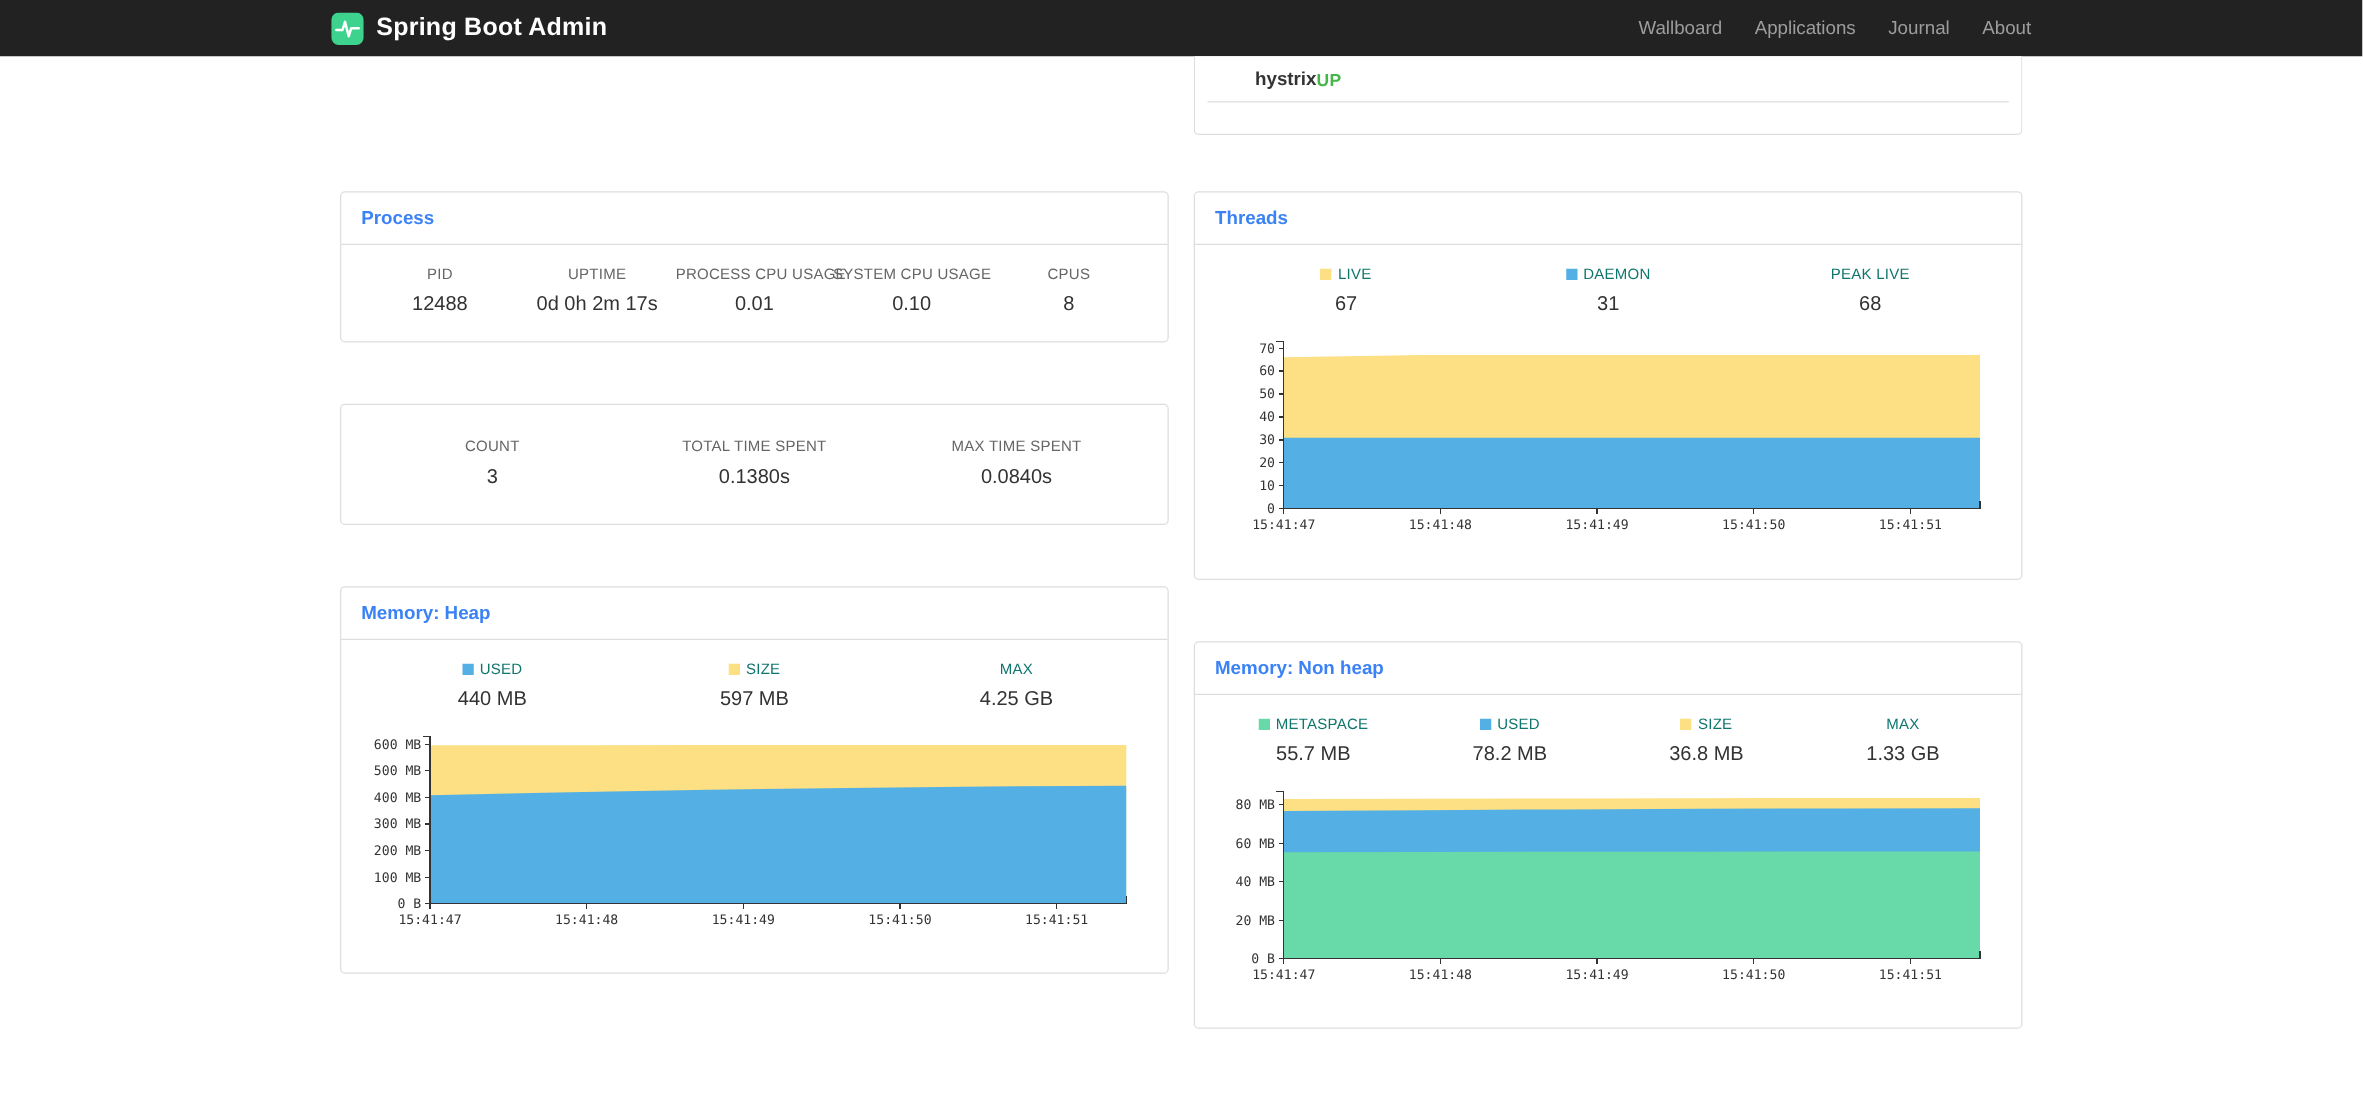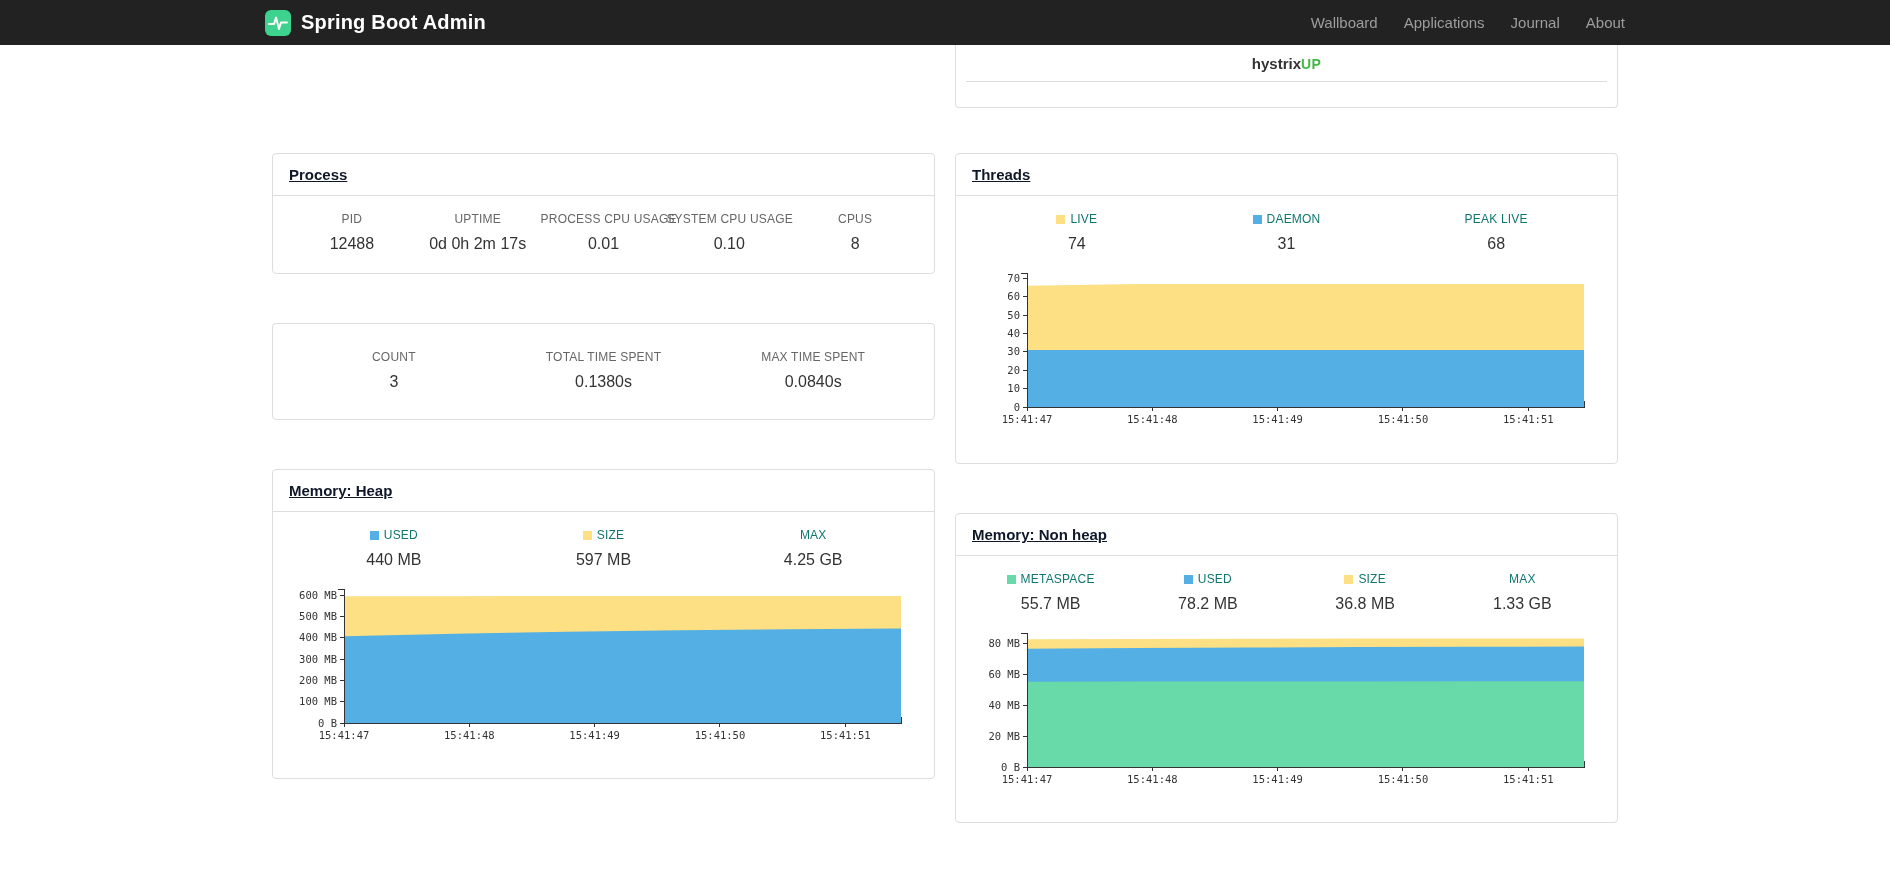--- a/index.html
+++ b/index.html
@@ -14,28 +14,28 @@
   .brand-title{color:#fff;font-size:20px;font-weight:bold;letter-spacing:.2px;}
   .brand-icon{display:flex;align-items:center;}
   .nav-links{display:flex;gap:26px;}
   .nav-links a{color:var(--nav-link,#9d9d9d);font-size:15px;text-decoration:none;cursor:pointer;}
   
   .container{width:1346px;margin:0 auto;display:flex;gap:20px;padding-bottom:70px;}
   .col{width:663px;flex:0 0 663px;}
   .spacer-top{height:108px;}
   
   .card{background:#fff;border:1px solid var(--card-border,#ddd);border-radius:4px;box-sizing:border-box;}
-  .card-title{margin:0;padding:12px 16px;font-size:15px;font-weight:bold;color:#0f172a;border-bottom:1px solid var(--card-border,#ddd);text-decoration:underline;}
+  .card-title{margin:0;padding:12px 16px;font-size:15px;font-weight:bold;color:#3b82f6;border-bottom:1px solid var(--card-border,#ddd);}
   .card-body{padding:16px 16px 20px;}
   .mb49{margin-bottom:49px;}
   .mb45{margin-bottom:45px;}
   .chart-card{min-height:310px;}
   
   .card.partial{height:63px;overflow:hidden;border-top:none;border-radius:0 0 4px 4px;}
-  .health-row{display:flex;justify-content:center;align-items:center;margin:0 10px;padding:10px 38px 9px;border-bottom:1px solid var(--card-border,#ddd);}
+  .health-row{display:flex;justify-content:flex-start;align-items:center;margin:0 10px;padding:10px 38px 9px;border-bottom:1px solid var(--card-border,#ddd);}
   .health-name{font-size:15px;font-weight:bold;color:#333;}
   .health-status{font-size:14px;font-weight:bold;color:var(--status-up,#44b749);letter-spacing:.3px;}
   
   .stats{display:flex;text-align:center;}
   .stat{flex:1;min-width:0;}
   .stat-label{font-size:12px;color:#666;letter-spacing:.2px;white-space:nowrap;}
   .legend .stat-label{color:#0f766e;}
   .stat-value{font-size:16px;color:#333;margin-top:9px;white-space:nowrap;}
   .swatch{display:inline-block;width:9px;height:9px;margin-right:5px;vertical-align:-1px;}
   
@@ -178,21 +178,21 @@
         <span class="health-status">UP</span>
       </div>
     </section>
 
     <section class="card chart-card mb49" style="min-height:311px;">
       <h2 class="card-title">Threads</h2>
       <div class="card-body">
         <div class="stats legend">
           <div class="stat">
             <div class="stat-label"><span class="swatch" style="background: rgb(252, 224, 131);"></span><span>LIVE</span></div>
-            <div class="stat-value">74</div>
+            <div class="stat-value">67</div>
           </div>
           <div class="stat">
             <div class="stat-label"><span class="swatch" style="background: rgb(84, 176, 228);"></span><span>DAEMON</span></div>
             <div class="stat-value">31</div>
           </div>
           <div class="stat">
             <div class="stat-label"><span>PEAK LIVE</span></div>
             <div class="stat-value">68</div>
           </div>
         </div>

